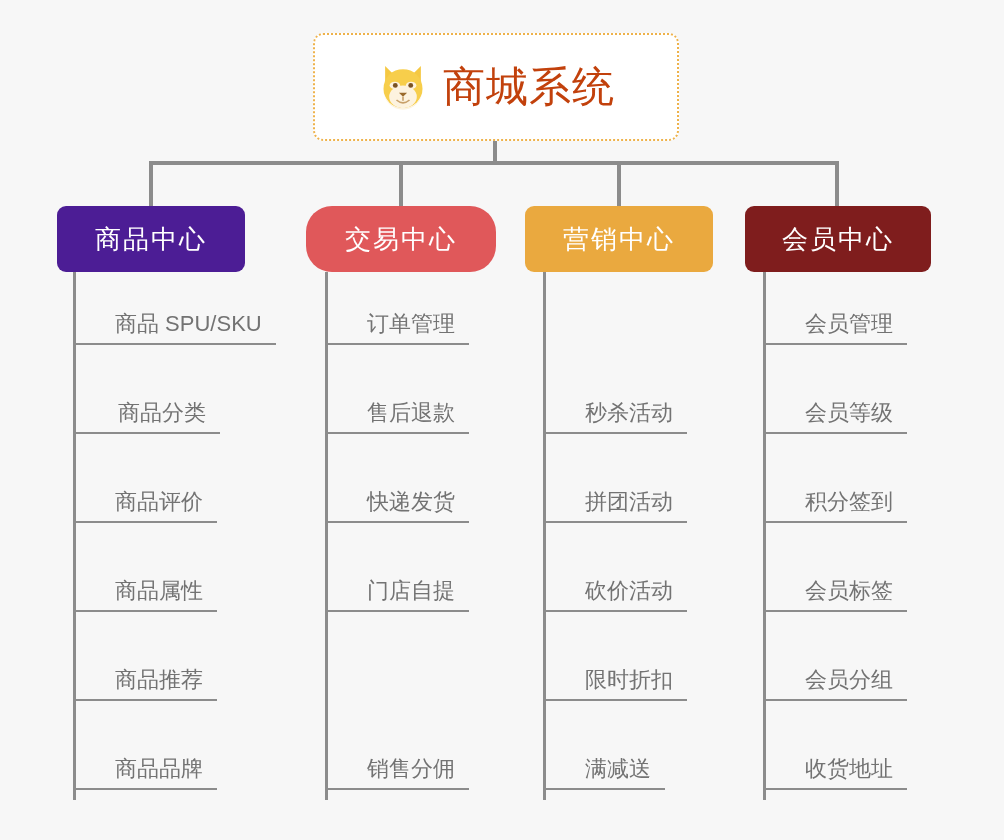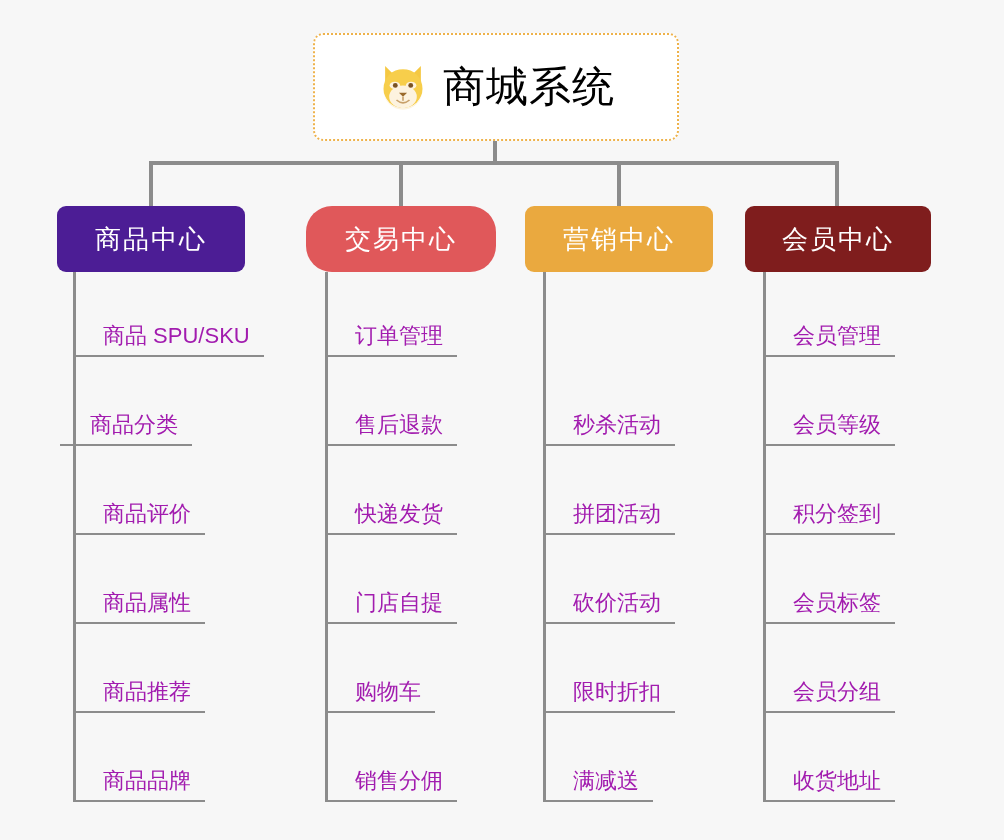--- a/index.html
+++ b/index.html
@@ -37,21 +37,21 @@
   }
   .root-icon {
     width: 52px;
     height: 52px;
     flex: 0 0 auto;
     display: block;
   }
   .root-title {
     font-size: 42px;
     line-height: 1;
-    color: #000000;
+    color: #c2410c;
     letter-spacing: 1px;
     white-space: nowrap;
   }
 
   
   .conn {
     position: absolute;
     background: #8c8c8c;
   }
   .conn-v { width: 4px; }
@@ -77,27 +77,26 @@
     position: absolute;
     width: 3px;
     background: #8c8c8c;
     top: 272px;
   }
 
   
   .leaf {
     position: absolute;
     display: inline-block;
-    padding: 0 0 7px 0;
+    padding: 0 0 7px 12px;
     border-bottom: 2px solid #8c8c8c;
     font-size: 22px;
     line-height: 1.1;
-    color: #a21caf;
+    color: #737373;
     white-space: nowrap;
-    margin-top: 12px;
   }
   .leaf-inner {
     display: inline-block;
     padding: 0 14px 0 30px;
   }
 </style>
 </head>
 <body style="background: rgb(247, 247, 247);">
 
 <div id="canvas">
@@ -141,31 +140,30 @@
   <div class="cat-header" style="left: 745px; width: 186px; background: #7f1d1d;">
     <span>会员中心</span>
   </div>
 
   <div class="spine" style="left:73px;  height:528px;"></div>
   <div class="spine" style="left:325px; height:528px;"></div>
   <div class="spine" style="left:543px; height:528px;"></div>
   <div class="spine" style="left:763px; height:528px;"></div>
 
   <div class="leaf" style="left:73px; top:312px;"><span class="leaf-inner">商品 SPU/SKU</span></div>
-  <div class="leaf" style="left:60px; top:401px;"><span class="leaf-inner">商品分类</span></div>
+  <div class="leaf" style="left:76px; top:401px;"><span class="leaf-inner">商品分类</span></div>
   <div class="leaf" style="left:73px; top:490px;"><span class="leaf-inner">商品评价</span></div>
   <div class="leaf" style="left:73px; top:579px;"><span class="leaf-inner">商品属性</span></div>
   <div class="leaf" style="left:73px; top:668px;"><span class="leaf-inner">商品推荐</span></div>
   <div class="leaf" style="left:73px; top:757px;"><span class="leaf-inner">商品品牌</span></div>
 
   <div class="leaf" style="left:325px; top:312px;"><span class="leaf-inner">订单管理</span></div>
   <div class="leaf" style="left:325px; top:490px;"><span class="leaf-inner">快递发货</span></div>
   <div class="leaf" style="left:325px; top:401px;"><span class="leaf-inner">售后退款</span></div>
   <div class="leaf" style="left:325px; top:579px;"><span class="leaf-inner">门店自提</span></div>
-  <div class="leaf" style="left:325px; top:668px;"><span class="leaf-inner">购物车</span></div>
   <div class="leaf" style="left:325px; top:757px;"><span class="leaf-inner">销售分佣</span></div>
 
   <div class="leaf" style="left:543px; top:401px;"><span class="leaf-inner">秒杀活动</span></div>
   <div class="leaf" style="left:543px; top:490px;"><span class="leaf-inner">拼团活动</span></div>
   <div class="leaf" style="left:543px; top:579px;"><span class="leaf-inner">砍价活动</span></div>
   <div class="leaf" style="left:543px; top:668px;"><span class="leaf-inner">限时折扣</span></div>
   <div class="leaf" style="left:543px; top:757px;"><span class="leaf-inner">满减送</span></div>
 
   <div class="leaf" style="left:763px; top:312px;"><span class="leaf-inner">会员管理</span></div>
   <div class="leaf" style="left:763px; top:401px;"><span class="leaf-inner">会员等级</span></div>

